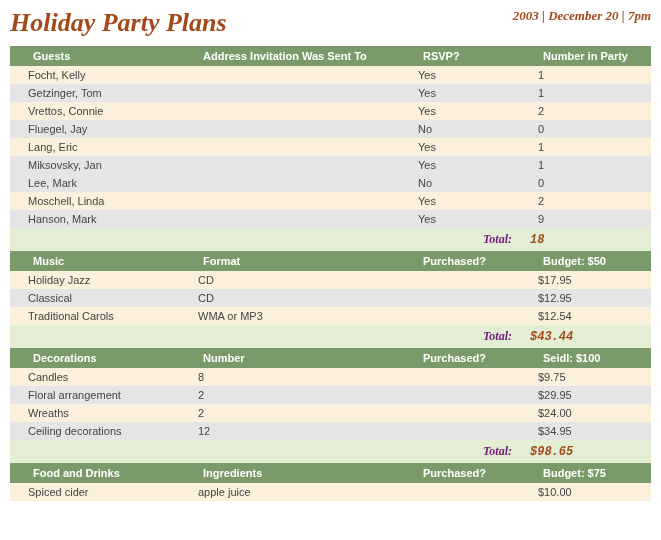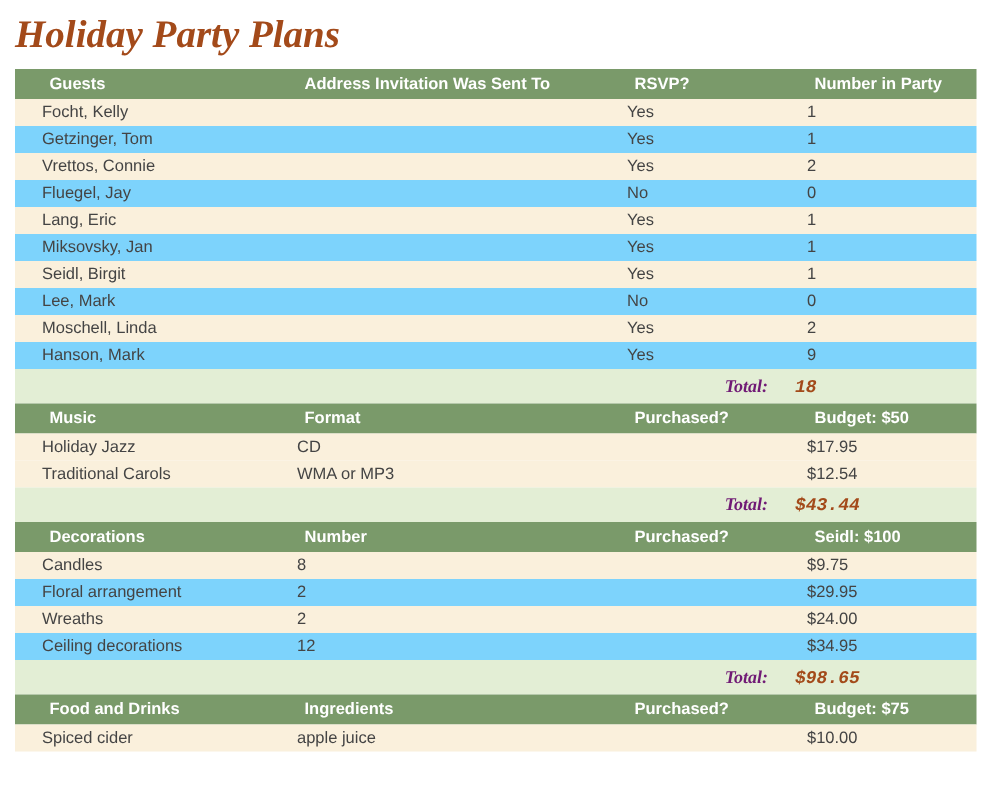--- a/index.html
+++ b/index.html
@@ -43,21 +43,21 @@
     font-weight: bold;
     padding: 4px 23px;
     font-size: 11px;
   }
   tbody td {
     padding: 3px 8px 3px 18px;
     font-size: 11px;
     color: #444;
   }
   tbody tr.odd { background: #faf0dc; }
-  tbody tr.even { background: #7dd3fc; }
+  tbody tr.even { background: #e5e5e5; }
   .total-row td {
     background: #e3eed5;
     font-weight: bold;
     padding: 4px 8px;
   }
   .total-row .label {
     text-align: right;
     color: #701a75;
     font-family: Georgia, serif;
     font-style: italic;
@@ -73,20 +73,21 @@
   col.c1 { width: 170px; }
   col.c2 { width: 220px; }
   col.c3 { width: 120px; }
   col.c4 { width: auto; }
 </style>
 </head>
 <body>
 
 <div class="header-row">
   <div class="title">Holiday Party Plans</div>
+  <div class="date-info">2003 | December 20 | 7pm</div>
 </div>
 
 <table>
   <colgroup>
       <col class="c1">
       <col class="c2">
       <col class="c3">
       <col class="c4">
     </colgroup>
   <thead>
@@ -127,26 +128,20 @@
         <td></td>
         <td>Yes</td>
         <td>1</td>
       </tr>
     <tr class="even">
         <td>Miksovsky, Jan</td>
         <td></td>
         <td>Yes</td>
         <td>1</td>
       </tr>
-    <tr class="odd">
-        <td>Seidl, Birgit</td>
-        <td></td>
-        <td>Yes</td>
-        <td>1</td>
-      </tr>
     <tr class="even">
         <td>Lee, Mark</td>
         <td></td>
         <td>No</td>
         <td>0</td>
       </tr>
     <tr class="odd">
         <td>Moschell, Linda</td>
         <td></td>
         <td>Yes</td>
@@ -182,20 +177,26 @@
       <th>Budget: $50</th>
     </tr>
   </thead>
   <tbody>
     <tr class="odd">
         <td>Holiday Jazz</td>
         <td>CD</td>
         <td></td>
         <td>$17.95</td>
       </tr>
+    <tr class="even">
+        <td>Classical</td>
+        <td>CD</td>
+        <td></td>
+        <td>$12.95</td>
+      </tr>
     <tr class="odd">
         <td>Traditional Carols</td>
         <td>WMA or MP3</td>
         <td></td>
         <td>$12.54</td>
       </tr>
     <tr class="total-row">
         <td></td>
         <td></td>
         <td class="label">Total:</td>

